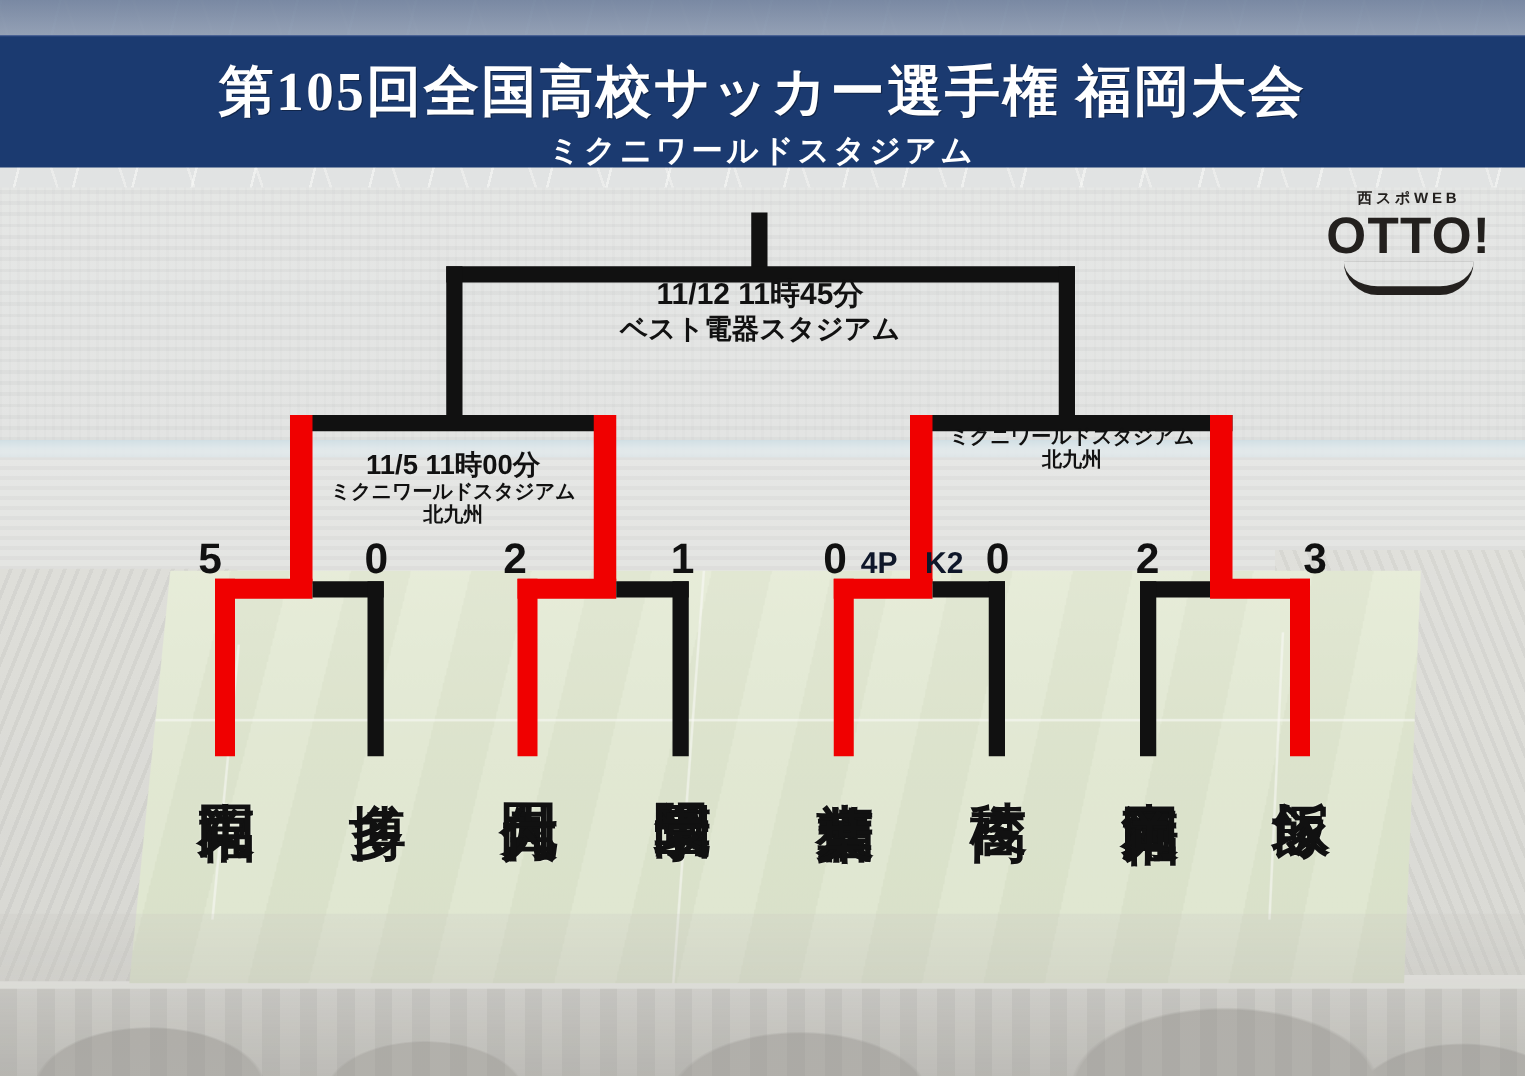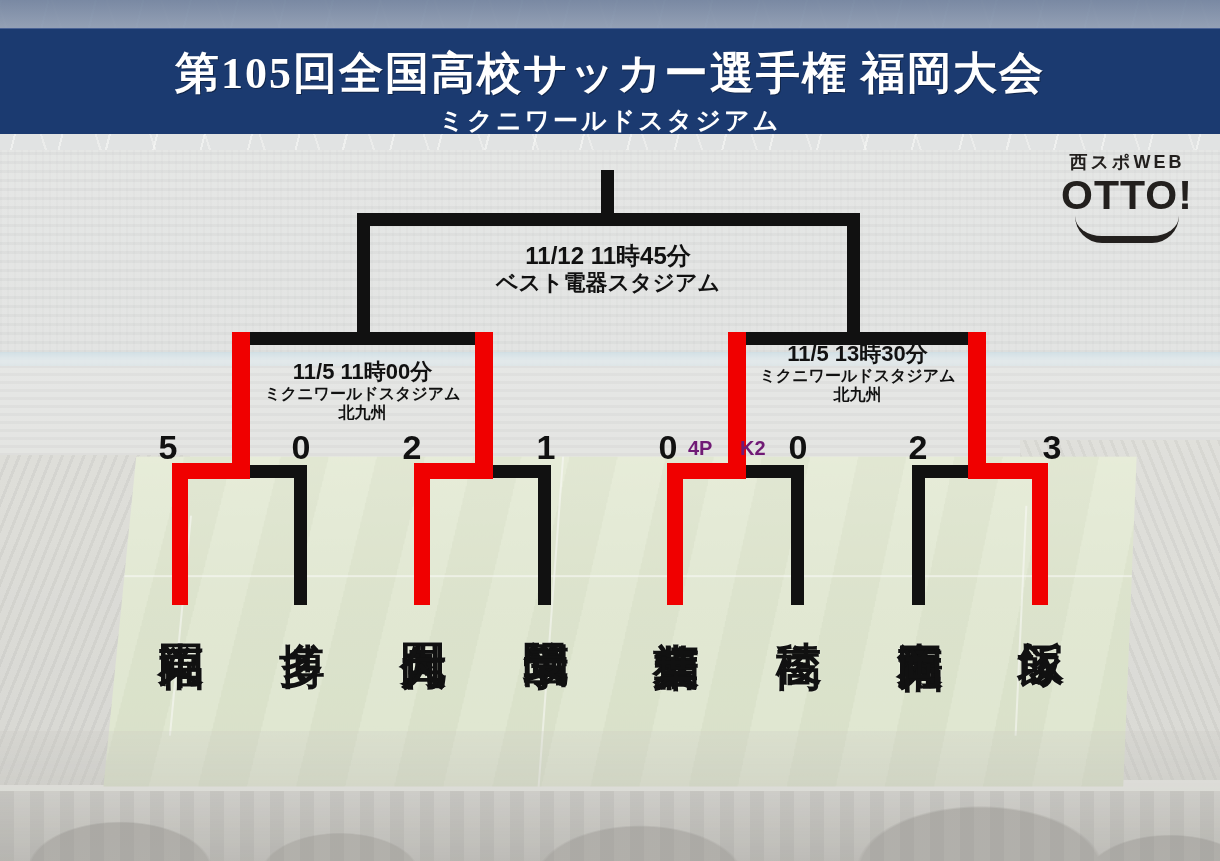--- a/index.html
+++ b/index.html
@@ -96,47 +96,47 @@
   }
   .header-sub{
     position:absolute;left:0;top:76px;width:1220px;text-align:center;
     color:#ffffff;font-size:25px;font-weight:bold;letter-spacing:3px;
     font-family:"Liberation Serif","DejaVu Serif",serif;
     white-space:nowrap;
   }
 
   
   .logo{position:absolute;left:1052px;top:150px;width:150px;text-align:center;color:#23201e;}
-  .logo-sup{font-size:18px;letter-spacing:3px;font-weight:bold;}
+  .logo-sup{font-size:12px;letter-spacing:3px;font-weight:bold;}
   .logo-main{font-size:41px;font-weight:bold;letter-spacing:1px;line-height:.95;margin-top:2px;}
   .logo-smile{width:104px;height:20px;margin:0 auto;margin-top:1px;
     border-bottom:7px solid #23201e;border-radius:0 0 54px 54px;}
 
   
   .ln{position:absolute;}
   .blk{background:#111111;}
   .red{background:#f00000;}
 
   
   .match-label{
     position:absolute;text-align:center;color:#111;font-weight:bold;
     line-height:1.18;white-space:nowrap;
   }
   .ml-big{font-size:22px;}
   .ml-small{font-size:16px;}
-  .ml-final .ml-big{font-size:24px;margin-top:20px;}
+  .ml-final .ml-big{font-size:24px;}
   .ml-final .ml-small{font-size:22px;}
 
   .score{
     position:absolute;color:#111;font-size:34px;font-weight:bold;
     text-align:center;width:40px;
   }
   .pk{
-    position:absolute;color:#701a75;font-size:20px;font-weight:bold;
-    text-align:left;width:30px;
+    position:absolute;color:#0f172a;font-size:24px;font-weight:bold;
+    text-align:right;width:30px;
   }
 
   .team{
     position:absolute;color:#111;
     font-family:"Liberation Serif","DejaVu Serif",serif;
     font-weight:bold;font-size:46px;line-height:1.02;
     writing-mode:vertical-rl;text-orientation:upright;
     letter-spacing:1px;white-space:nowrap;
     text-shadow:0 0 2px rgba(255,255,255,.45);
   }
@@ -216,21 +216,20 @@
     <div class="ml-small">ベスト電器スタジアム</div>
   </div>
 
   <div class="match-label" style="left:245px;top:359px;width:235px;">
     <div class="ml-big">11/5 11時00分</div>
     <div class="ml-small">ミクニワールドスタジアム</div>
     <div class="ml-small">北九州</div>
   </div>
 
   <div class="match-label" style="left:740px;top:341px;width:235px;">
-    <div class="ml-big">11/5 13時30分</div>
     <div class="ml-small">ミクニワールドスタジアム</div>
     <div class="ml-small">北九州</div>
   </div>
 
   <div class="score" style="left:148px;top:428px;">5</div>
   <div class="score" style="left:281px;top:428px;">0</div>
 
   <div class="score" style="left:392px;top:428px;">2</div>
   <div class="score" style="left:526px;top:428px;">1</div>
 

